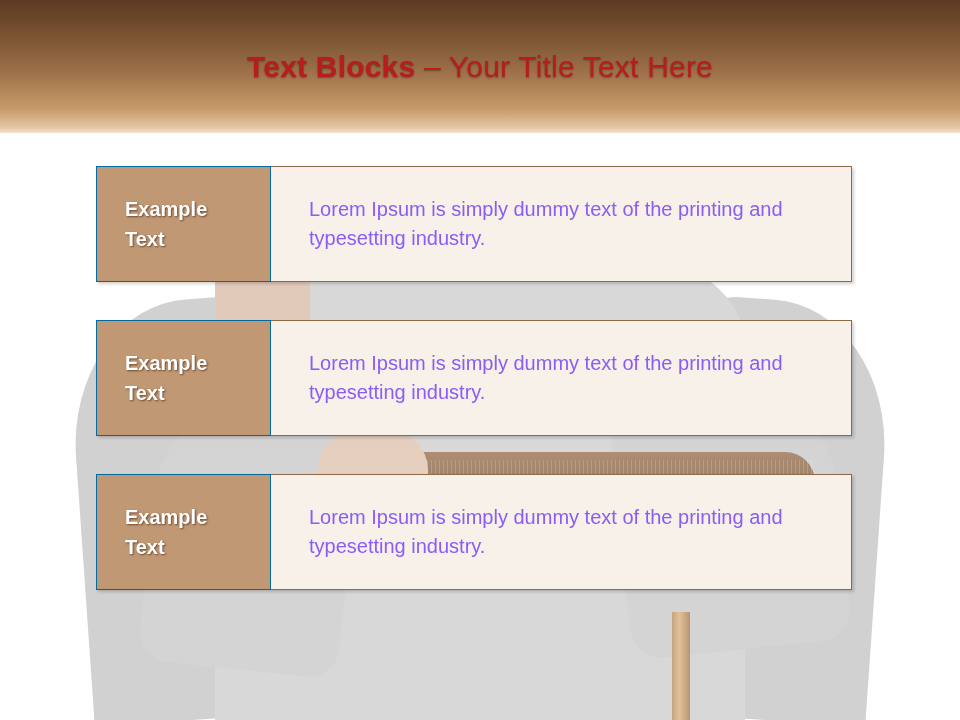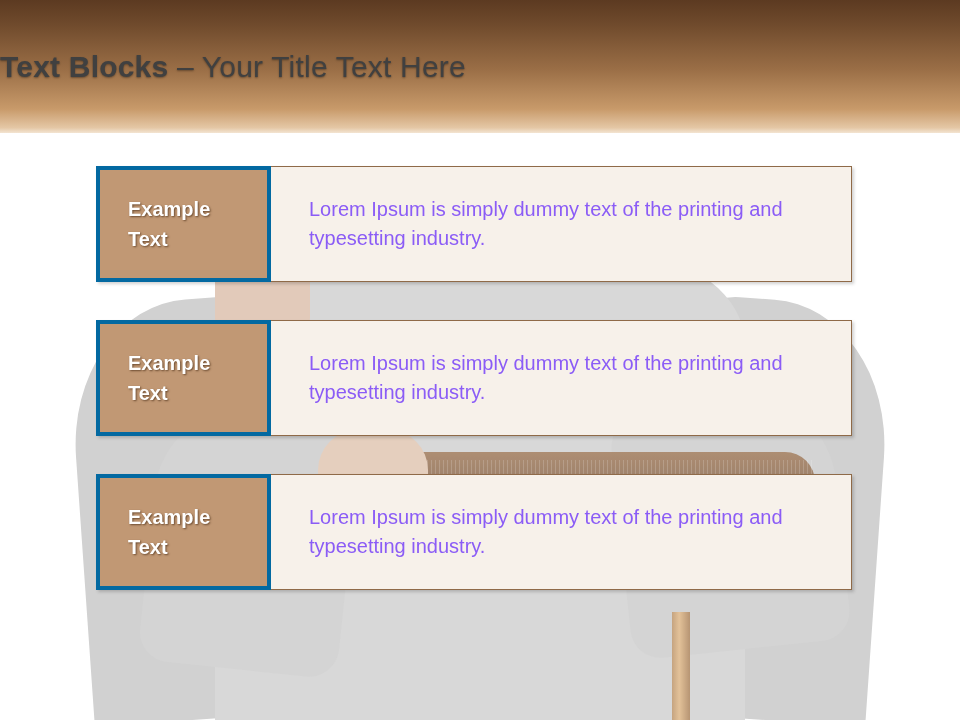--- a/index.html
+++ b/index.html
@@ -146,23 +146,23 @@
     left: 0; top: 0;
     width: 960px;
     height: 133px;
     background: linear-gradient(180deg, #5c3a21 0%, #6f4a2c 18%, #9a6e46 52%, #c89a6a 82%, #e4c7a5 96%, #f3e4d2 100%);
   }
   .title-text {
     position: absolute;
     left: 0;
     top: 50px;
     width: 960px;
-    text-align: left;
+    text-align: center;
     font-size: 30px;
-    color: #404040;
+    color: #b91c1c;
     letter-spacing: .2px;
     text-shadow: 0 1px 2px rgba(0,0,0,.35);
     white-space: nowrap;
   }
   .title-text .strong {
     font-weight: bold;
   }
   .title-text .light {
     font-weight: normal;
   }
@@ -180,21 +180,21 @@
     width: 756px;
     height: 116px;
     margin-bottom: 38px;
     box-sizing: border-box;
     box-shadow: 2px 2px 3px rgba(0,0,0,.18);
   }
   .row-label {
     width: 175px;
     box-sizing: border-box;
     background: #c19874;
-    border: 4px solid #0369a1;
+    border: 1px solid #0369a1;
     display: flex;
     flex-direction: column;
     justify-content: center;
     padding-left: 28px;
     color: #ffffff;
     font-weight: bold;
     font-size: 20px;
     line-height: 1.5;
     text-shadow: 1px 1px 2px rgba(90,60,35,.85);
   }

